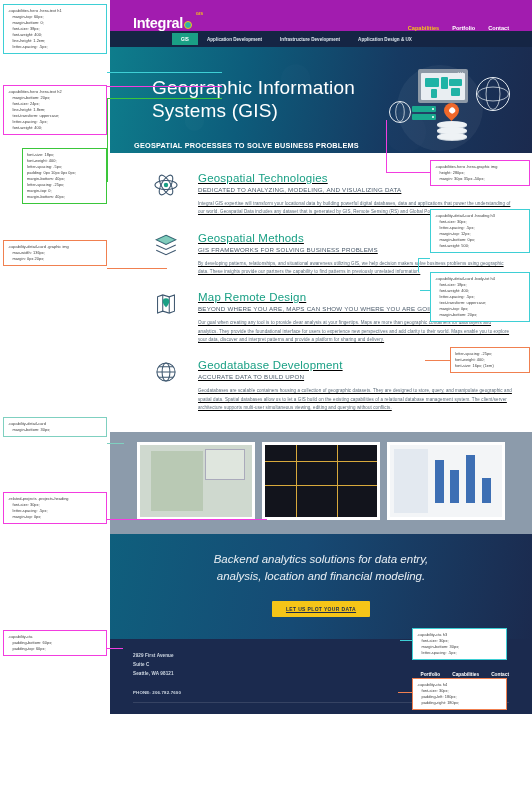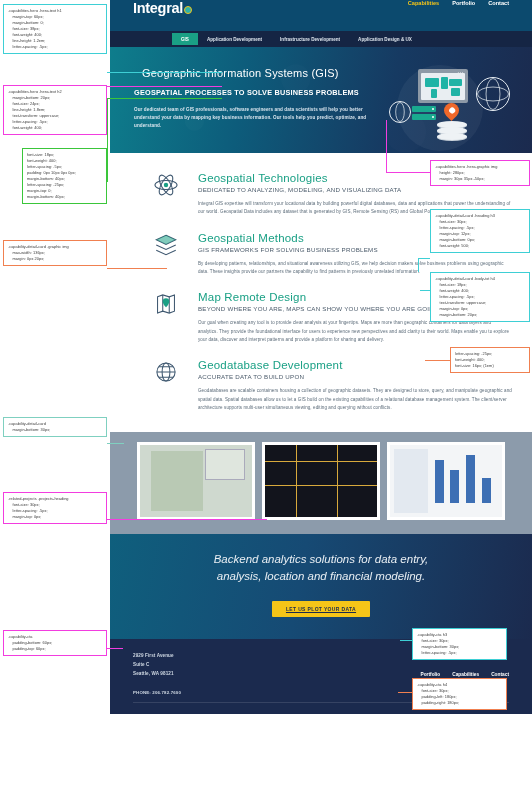--- a/index.html
+++ b/index.html
@@ -37,22 +37,22 @@
   
   .page {
     position: absolute;
     left: 110px; top: 0; width: 422px; height: 800px;
     overflow: hidden;
     background: #fff;
   }
 
   
   .topbar {
-    height: 31px; background: #0c4a6e;
-    display: flex; align-items: flex-start;
+    height: 31px; background: #a21caf;
+    display: flex; align-items: flex-end;
     padding: 0 23px;
   }
   .logo { font-size: 14.5px; font-weight: 700; color:#fff; letter-spacing:-0.3px; position:relative; }
   .logo .sup {
     position:absolute; top:-4px; right:-11px;
     font-size:4.2px; font-weight:700; color:#f5c518; letter-spacing:0;
   }
   .logo .globe {
     display:inline-block; width:8px; height:8px; border-radius:50%;
     background:#2fb3a8; vertical-align:-1px; margin-left:1px;
@@ -81,21 +81,21 @@
   }
   .hero .texture {
     position:absolute; inset:0; opacity:.18;
     background:
       radial-gradient(circle at 20% 70%, rgba(255,255,255,.10) 0 9px, transparent 10px),
       radial-gradient(circle at 44% 30%, rgba(255,255,255,.08) 0 14px, transparent 15px),
       radial-gradient(circle at 70% 80%, rgba(255,255,255,.07) 0 20px, transparent 21px);
   }
   .hero-inner { position:relative; display:flex; height:100%; padding: 12px 20px 0 24px; }
   .hero-text { width: 247px; }
-  .hero-text h1 { margin:8px; font-size:11px; font-weight:400; color:#fff; line-height:1.2; letter-spacing:.2px; }
+  .hero-text h1 { margin:18px; font-size:19px; font-weight:400; color:#fff; line-height:1.2; letter-spacing:.2px; }
   .hero-text h2 {
     margin: 5px 0 7px 0; font-size:7.3px; font-weight:700; color:#fff;
     text-transform:uppercase; letter-spacing:.22px; line-height:1.5;
   }
   .hero-text p { margin:0; font-size:4.6px; font-weight:700; color:#dbe6ef; line-height:1.75; letter-spacing:.1px; }
 
   .hero-graphic { position:relative; flex:1; }
   .hero-graphic .disc {
     position:absolute; left:16px; top:6px; width:86px; height:86px; border-radius:50%;
     background:rgba(255,255,255,.05);
@@ -135,21 +135,21 @@
   .pin:after { content:""; position:absolute; left:4.5px; top:4.5px; width:6px; height:6px; background:#fff; border-radius:50%; }
   .layers { position:absolute; left:56px; top:62px; }
   .layers span { display:block; width:30px; height:7px; background:#eef2f5; border-radius:50%; margin-bottom:-1px; box-shadow:0 1px 0 #c9d2da; }
 
   
   .detail-wrap { padding: 16px 20px 8px 28px; background:#fff; }
   .detail-card { display:flex; margin-bottom:12px; }
   .detail-card .graphic { width:56px; flex:none; padding-top:3px; text-align:center; }
   .ico { width:26px; height:26px; display:inline-block; position:relative; }
   .ico svg { width:100%; height:100%; }
-  .detail-card .body { flex:1; padding-left:4px; }
+  .detail-card .body { flex:1; padding-left:4px;text-decoration:underline; }
   .detail-card .heading h3 {
     margin: 3px 0 0 0; font-size:11.5px; font-weight:500; color:#1aa085; letter-spacing:.2px;
   }
   .detail-card .body-txt h4 {
     margin: 2px 0 7px 0; font-size:6.2px; font-weight:400; color:#4a5a6a;
     text-transform:uppercase; letter-spacing:.22px;
   }
   .detail-card p {
     margin:0; font-size:4.5px; font-weight:400; color:#5a6a78; line-height:1.85; letter-spacing:.1px;
   }

